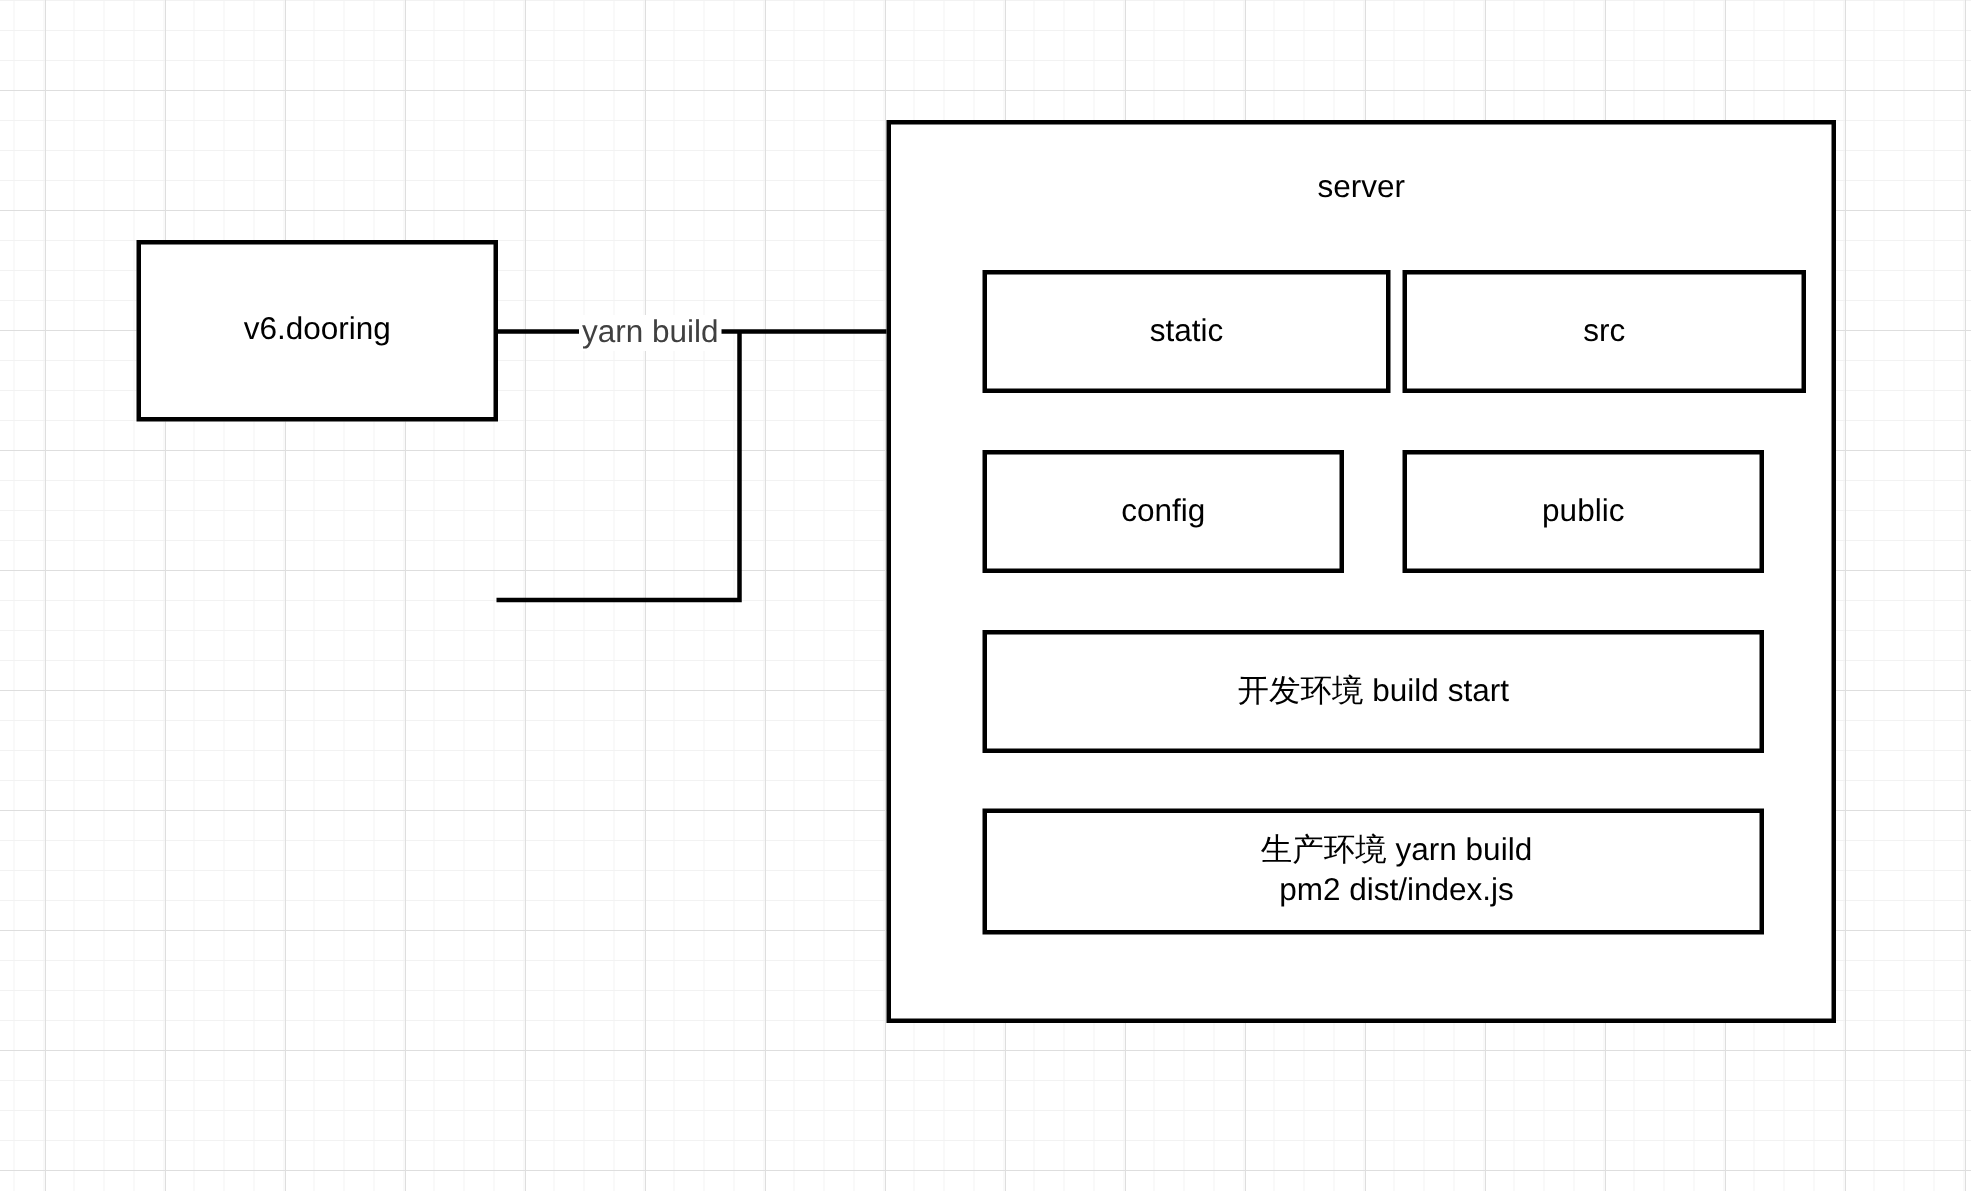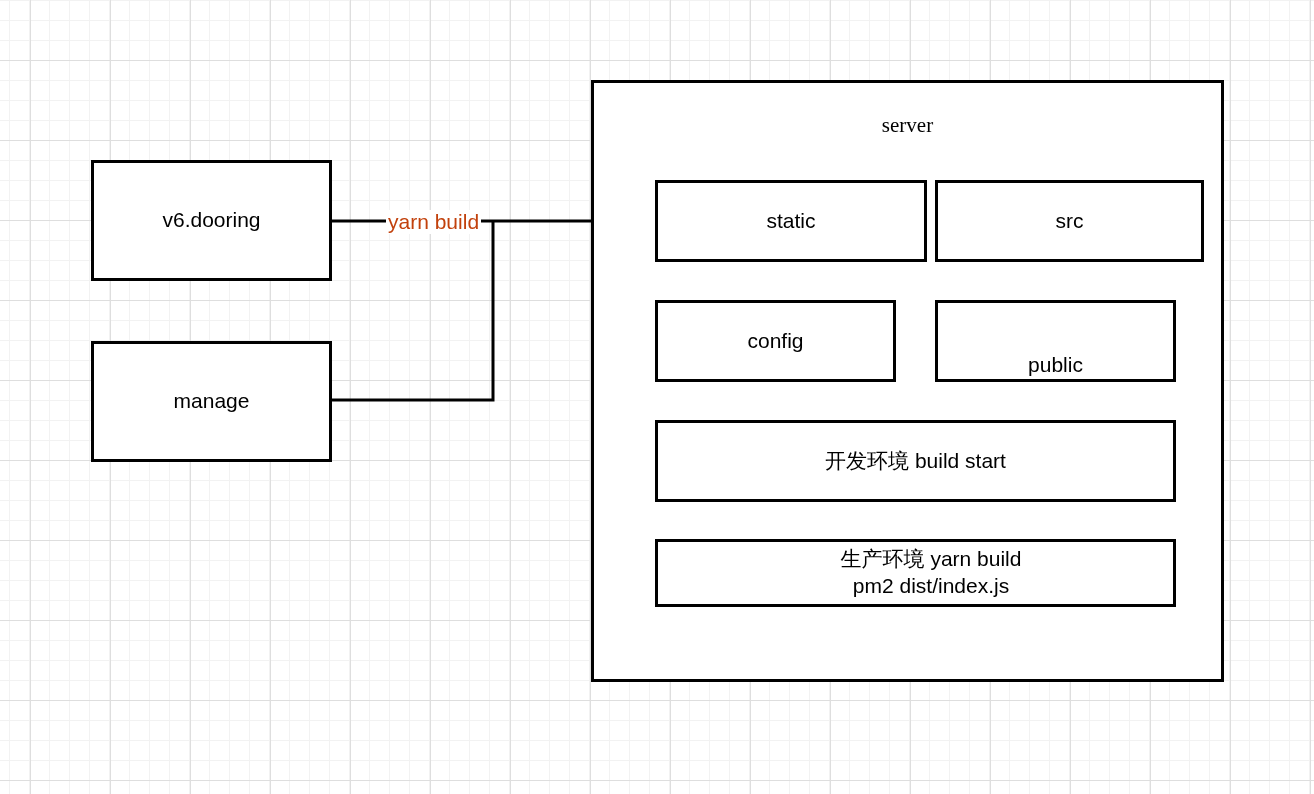--- a/index.html
+++ b/index.html
@@ -65,21 +65,21 @@
     left: 0;
     top: 0;
     width: 1314px;
     height: 794px;
     pointer-events: none;
   }
 
   .edge-label {
     position: absolute;
     font-size: 21px;
-    color: #c2410c;
+    color: #404040;
     background: #ffffff;
     padding: 0 2px;
     white-space: nowrap;
   }
 </style>
 </head>
 <body>
 
 <div id="canvas">
 
@@ -94,46 +94,43 @@
 
     <path d="M 331 400 L 493 400 L 493 221" fill="none" stroke="#000000" stroke-width="3"></path>
   </svg>
 
   <div class="edge-label" style="left:386px; top:210px;">yarn build</div>
 
   <div class="node" style="left:91px; top:160px; width:241px; height:121px;align-items:center;">
     <span>v6.dooring</span>
   </div>
 
-  <div class="node" style="left:91px; top:341px; width:241px; height:121px;">
-    <span>manage</span>
-  </div>
 
   <div class="container-node" style="left:591px; top:80px; width:633px; height:602px;">
-    <div class="container-title" style="top:30px;font-family:Liberation Serif, serif;">server</div>
+    <div class="container-title" style="top:30px;">server</div>
   </div>
 
   <div class="node" style="left:655px; top:180px; width:272px; height:82px;">
     <span>static</span>
   </div>
 
   <div class="node" style="left:935px; top:180px; width:269px; height:82px;">
     <span>src</span>
   </div>
 
   <div class="node" style="left:655px; top:300px; width:241px; height:82px;">
     <span>config</span>
   </div>
 
-  <div class="node" style="left:935px; top:300px; width:241px; height:82px;align-items:flex-end;">
+  <div class="node" style="left:935px; top:300px; width:241px; height:82px;">
     <span>public</span>
   </div>
 
   <div class="node" style="left:655px; top:420px; width:521px; height:82px;">
     <span>开发环境 build start</span>
   </div>
 
-  <div class="node" style="left:655px; top:539px; width:521px; height:68px;padding-left:31px;">
+  <div class="node" style="left:655px; top:539px; width:521px; height:84px;padding-left:31px;">
     <span>生产环境 yarn build
 pm2 dist/index.js</span>
   </div>
 
 </div>
 
 </body></html>

